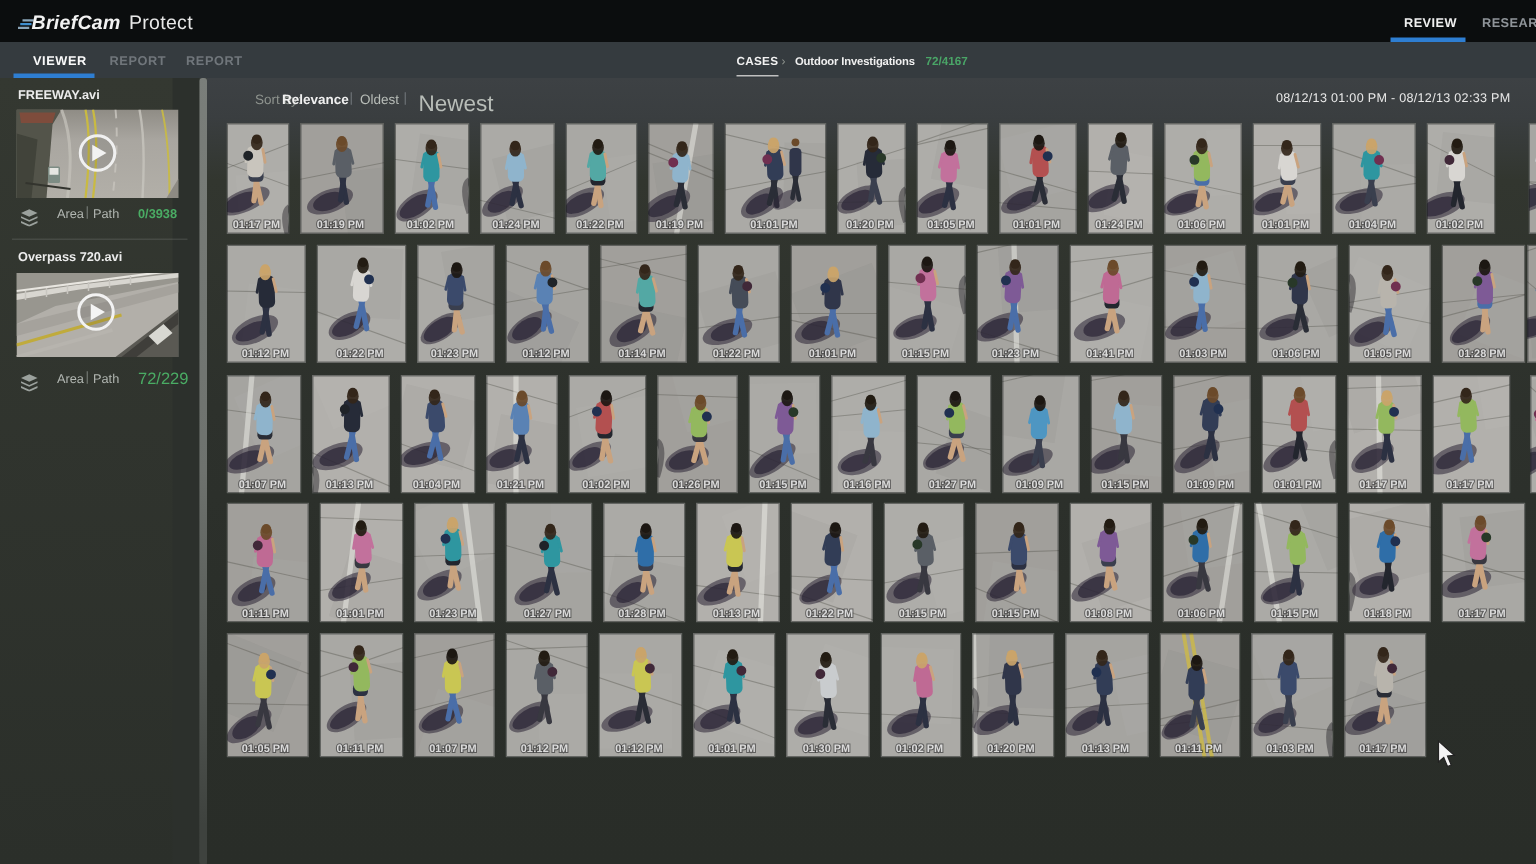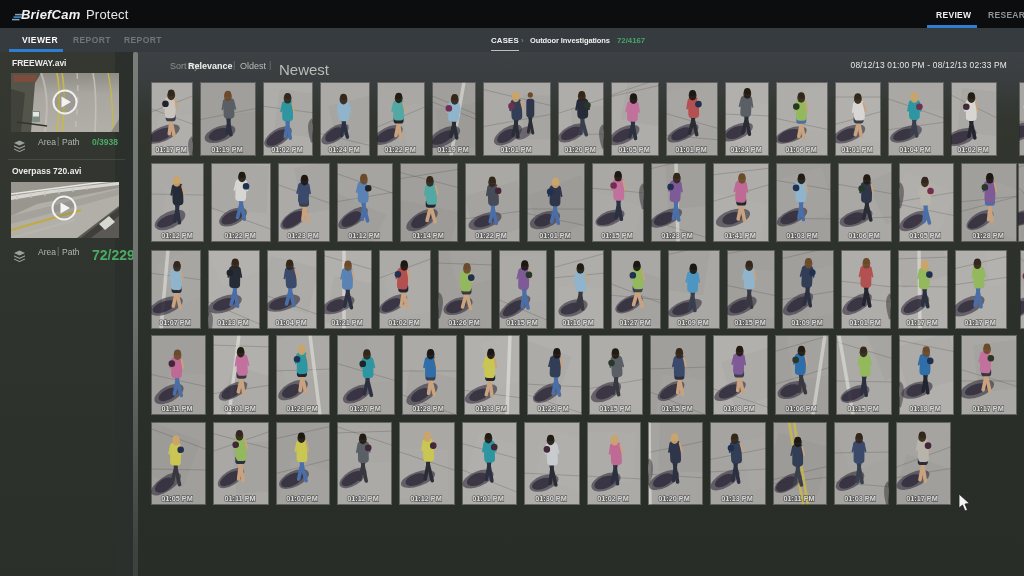--- a/index.html
+++ b/index.html
@@ -94,21 +94,21 @@
 <path d="M49.5 20.5 L59 26 L49.5 31.5 Z" fill="#f4f4f4"></path>
 </svg></div>
   <div style="position:absolute;left:13px;top:196px;"><svg width="13" height="12" viewBox="0 0 13 12">
 <path d="M6.5 0.5 L12 3 L6.5 5.5 L1 3 Z" fill="#9ba19d"></path>
 <path d="M1 5.2 L6.5 7.7 L12 5.2 L12 6.4 L6.5 8.9 L1 6.4 Z" fill="#9ba19d"></path>
 <path d="M1 8.4 L6.5 10.9 L12 8.4 L12 9.6 L6.5 12.1 L1 9.6 Z" fill="#9ba19d"></path>
 </svg></div>
   <div style="position:absolute;left:38px;top:195px;font-size:8.5px;color:#b2b7b2;">Area</div>
   <div style="position:absolute;left:57px;top:194px;font-size:9px;color:#777c77;">|</div>
   <div style="position:absolute;left:62px;top:195px;font-size:8.5px;color:#b2b7b2;">Path</div>
-  <div style="position:absolute;left:92px;top:195px;font-size:14px;color:#4aac64;font-weight:bold;">72/229</div>
+  <div style="position:absolute;left:92px;top:195px;font-size:11px;color:#4aac64;font-weight:normal;">72/229</div>
 </div>
 <div id="vsb"></div>
     <div id="vsbthumb"></div>
 <div id="thumbs">
 <div style="position:absolute;left:154px;top:61px;font-size:9px;color:#8e938e;margin-left:16px;">Sort by<span style="letter-spacing:1px;">:</span></div>
 <div style="position:absolute;left:188px;top:61px;font-size:9px;font-weight:bold;color:#f0f0f0;">Relevance</div>
 <div style="position:absolute;left:233px;top:60px;font-size:9px;color:#70757a;">|</div>
 <div style="position:absolute;left:240px;top:61px;font-size:9px;color:#b8bdb8;">Oldest</div>
 <div style="position:absolute;left:269px;top:60px;font-size:9px;color:#70757a;">|</div>
 <div style="position:absolute;left:279px;top:61px;font-size:15px;color:#b8bdb8;">Newest</div>

